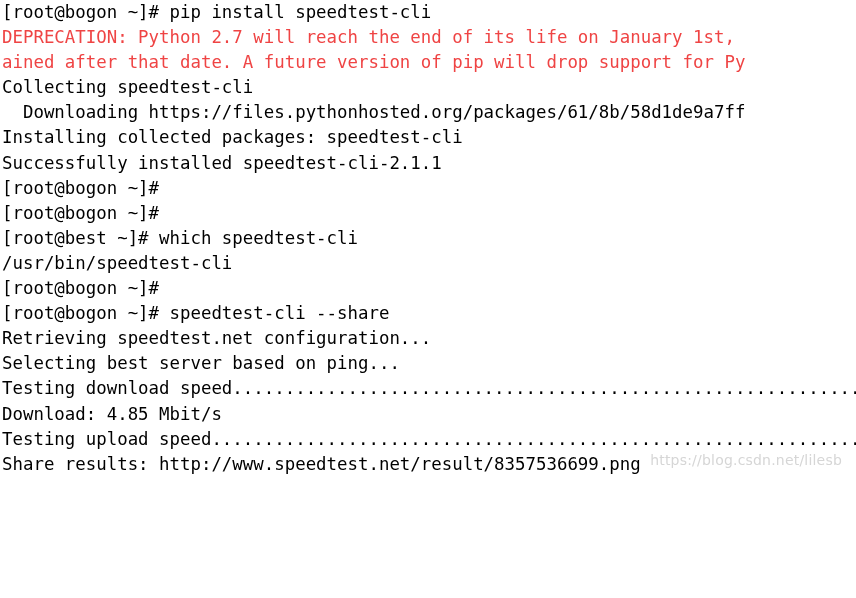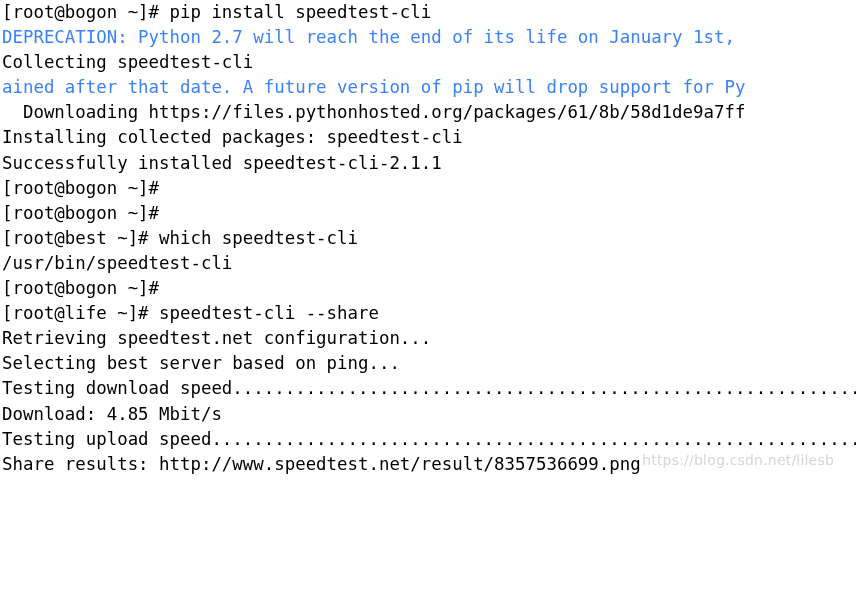--- a/index.html
+++ b/index.html
@@ -28,52 +28,52 @@
     line-height: 25.1px;
     height: 25.1px;
     white-space: pre;
     color: #000000;
     letter-spacing: 0px;
     padding-left: 2px;
     box-sizing: border-box;
     overflow: hidden;
   }
   .line.warn {
-    color: #3b82f6;
+    color: #ef4444;
   }
   .watermark {
     position: absolute;
-    right: 22px;
+    right: 14px;
     bottom: 18px;
     font-family: "DejaVu Sans", "Liberation Sans", sans-serif;
     font-size: 14px;
     color: #d6d6d6;
     white-space: pre;
     pointer-events: none;
     letter-spacing: 0.2px;
   }
 </style>
 </head>
 <body>
 
 <div id="terminal">
   <div id="terminal-output">
       <div class="line">[root@bogon ~]# pip install speedtest-cli</div>
       <div class="line warn">DEPRECATION: Python 2.7 will reach the end of its life on January 1st,</div>
+      <div class="line warn">ained after that date. A future version of pip will drop support for Py</div>
       <div class="line">Collecting speedtest-cli</div>
-      <div class="line warn">ained after that date. A future version of pip will drop support for Py</div>
       <div class="line">  Downloading https://files.pythonhosted.org/packages/61/8b/58d1de9a7ff</div>
       <div class="line">Installing collected packages: speedtest-cli</div>
       <div class="line">Successfully installed speedtest-cli-2.1.1</div>
       <div class="line">[root@bogon ~]#</div>
       <div class="line">[root@bogon ~]#</div>
       <div class="line">[root@best ~]# which speedtest-cli</div>
       <div class="line">/usr/bin/speedtest-cli</div>
       <div class="line">[root@bogon ~]#</div>
-      <div class="line">[root@life ~]# speedtest-cli --share</div>
+      <div class="line">[root@bogon ~]# speedtest-cli --share</div>
       <div class="line">Retrieving speedtest.net configuration...</div>
       <div class="line">Selecting best server based on ping...</div>
       <div class="line">Testing download speed................................................................................</div>
       <div class="line">Download: 4.85 Mbit/s</div>
       <div class="line">Testing upload speed................................................................................</div>
       <div class="line">Share results: http://www.speedtest.net/result/8357536699.png</div>
     </div>
   <div class="watermark">https://blog.csdn.net/lilesb</div>
 </div>
 

